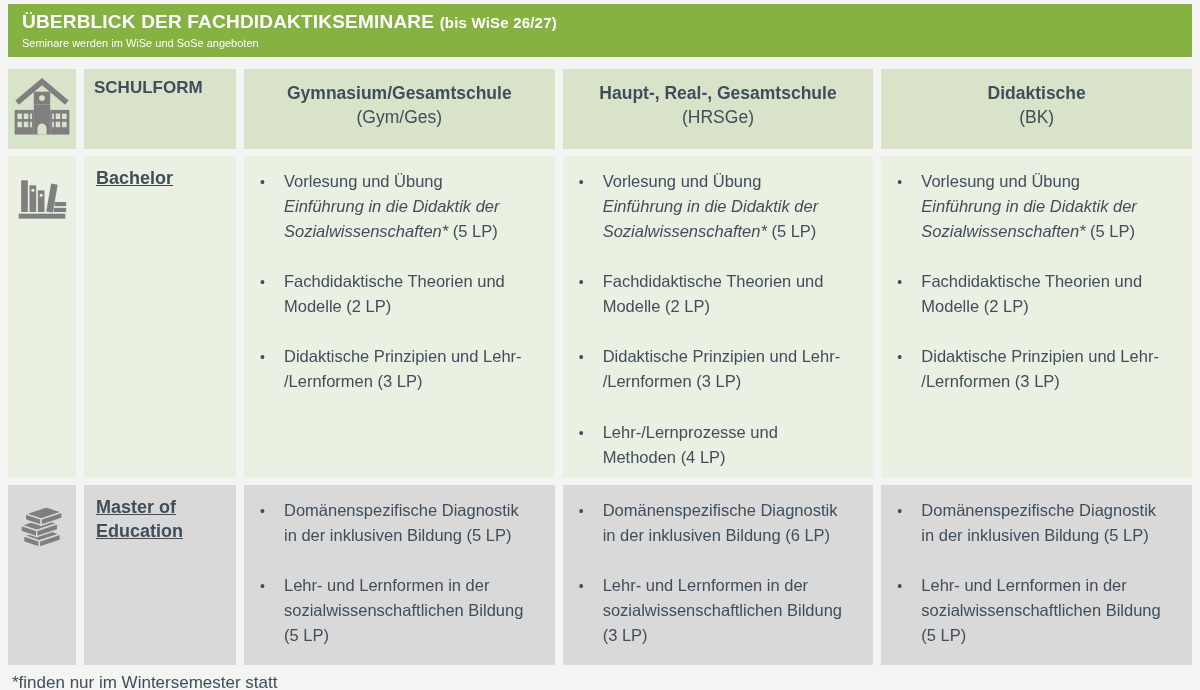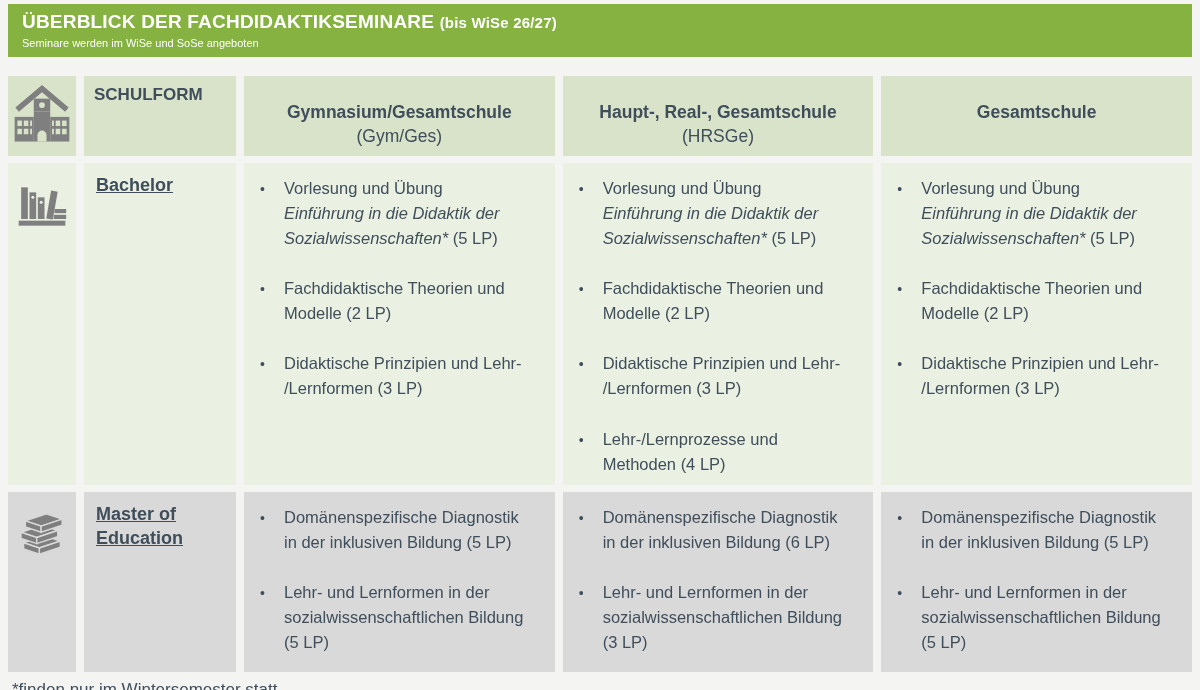--- a/index.html
+++ b/index.html
@@ -26,34 +26,34 @@
     background:var(--green);
     color:#fff;
     height:53px;
     padding:7px 14px 18px;
   }
   .title-line{font-size:19px;font-weight:bold;line-height:1.2;letter-spacing:.2px;}
   .title-suffix{font-size:15px;font-weight:bold;}
   .subtitle{font-size:11px;margin-top:3px;line-height:1.2;}
   
   .grid{
-    margin-top:19px;
+    margin-top:12px;
     display:grid;
     grid-template-columns:68px 152px 1fr 1fr 1fr;
     grid-template-rows:80px 322px 180px;
     gap:7px 8px;
   }
   .cell{min-height:0;}
   .bg-green{background:var(--cell-green);}
   .bg-lgreen{background:var(--cell-lightgreen);}
   .bg-gray{background:var(--cell-gray);}
   .icon-cell{display:flex;justify-content:center;align-items:center;}
   .icon-cell.top{align-items:flex-start;padding-top:16px;}
   .corner-label{font-weight:bold;font-size:17px;padding:9px 10px;}
-  .col-header{text-align:center;padding-top:25px;font-size:17.5px;line-height:1.35;}
+  .col-header{text-align:center;padding-top:13px;font-size:17.5px;line-height:1.35;}
   .col-title{font-weight:bold;}
   .col-sub{font-weight:normal;}
   .row-label{font-weight:bold;font-size:18px;line-height:1.35;padding:10px 12px;text-decoration:underline;}
   .content-cell{padding:13px 8px 0 13px;font-size:16.5px;line-height:1.52;}
   .bullet-item{display:flex;margin-bottom:25px;}
   .bullet{flex:0 0 27px;font-size:14px;padding-top:3px;padding-left:3px;}
   .item-text{flex:1;padding-right:2px;}
   .it{font-style:italic;}
   .footnote{font-size:17px;padding:8px 4px 0;line-height:1.2;}
   svg{display:block;}
@@ -100,21 +100,22 @@
     <div class="cell bg-green corner-label">SCHULFORM</div>
     <div class="cell bg-green col-header">
       <div class="col-title">Gymnasium/Gesamtschule</div>
       <div class="col-sub">(Gym/Ges)</div>
     </div>
     <div class="cell bg-green col-header">
       <div class="col-title">Haupt-, Real-, Gesamtschule</div>
       <div class="col-sub">(HRSGe)</div>
     </div>
     <div class="cell bg-green col-header">
-      <div class="col-title">Gesamtschule</div>
+      <div class="col-title">Didaktische</div>
+      <div class="col-sub">(BK)</div>
     </div>
 
     <div class="cell bg-lgreen icon-cell top">
       <span>
         <svg width="54" height="50" viewBox="0 0 64 60">
           <g fill="#7f7f7f">
             <rect x="4" y="50" width="56" height="6"></rect>
             <rect x="7" y="10" width="8" height="38"></rect>
             <rect x="17" y="16" width="8" height="32"></rect>
             <rect x="27" y="22" width="8" height="26"></rect>

